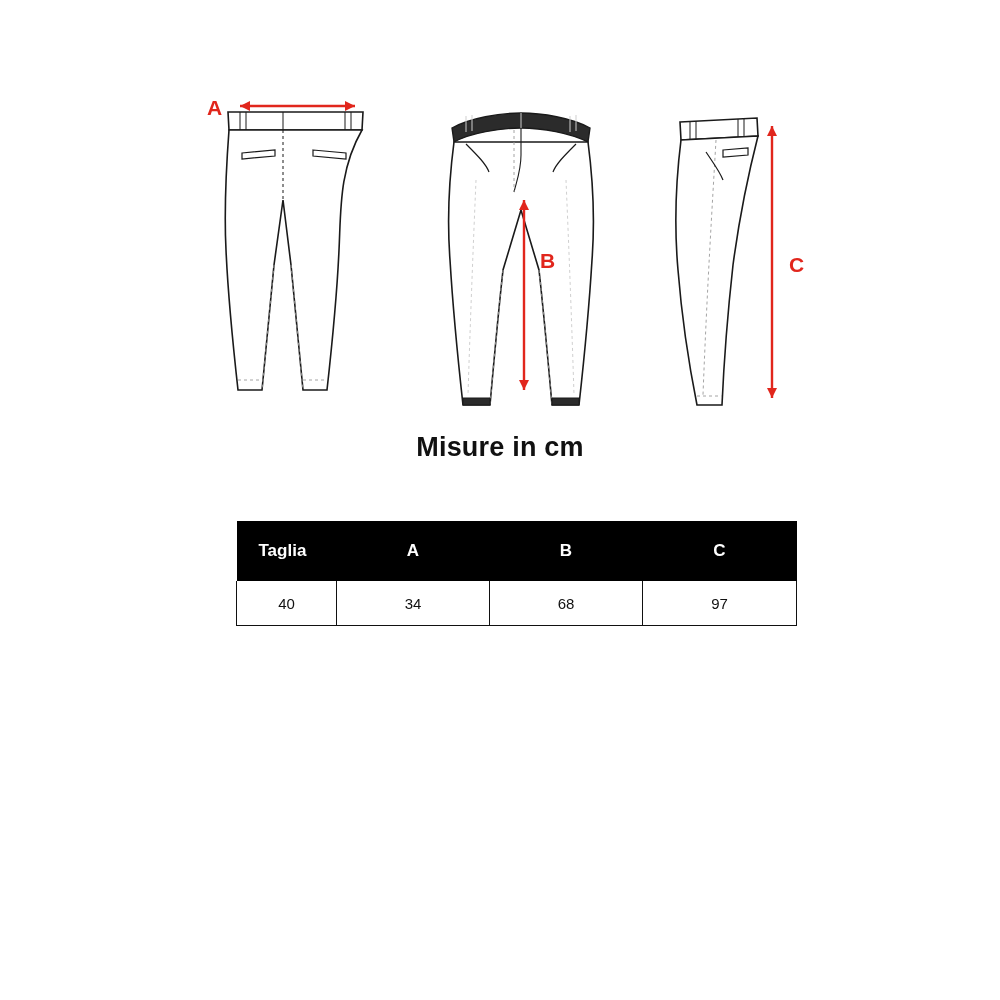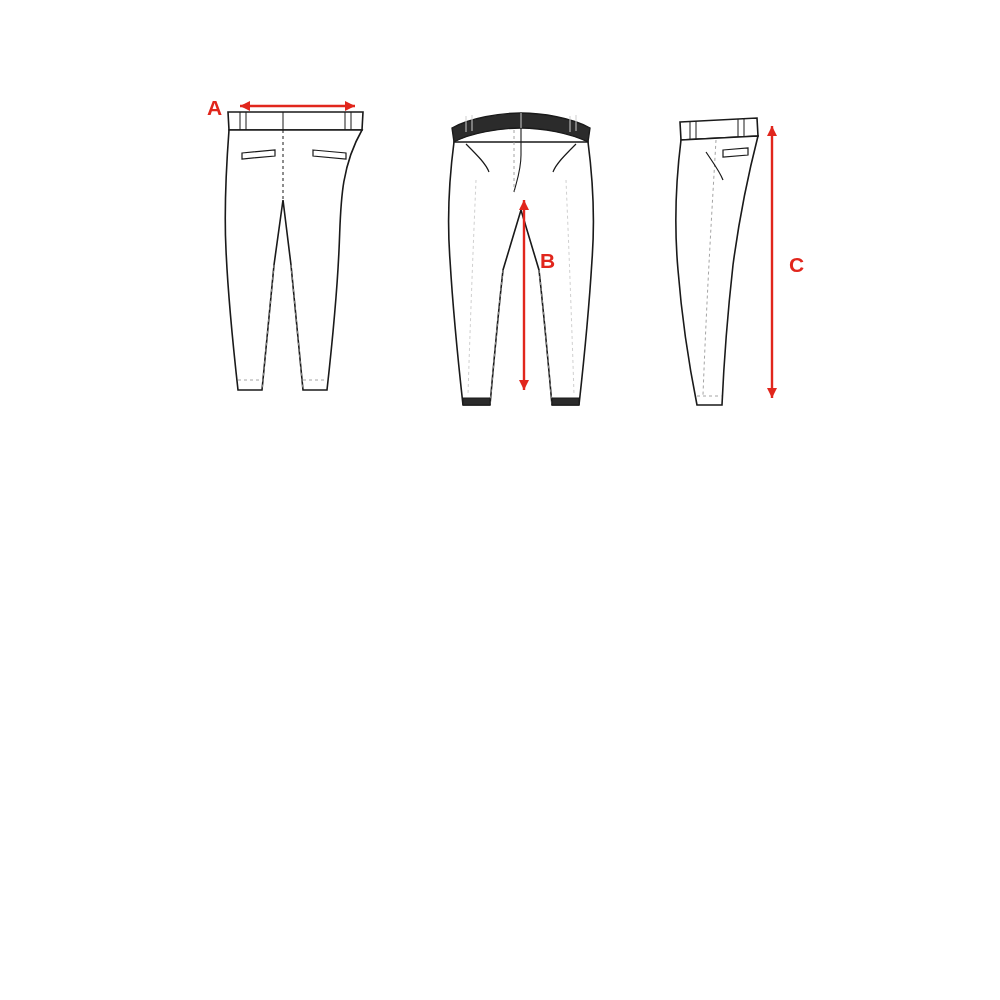--- a/index.html
+++ b/index.html
@@ -209,15 +209,42 @@
           <line x1="772" y1="66" x2="772" y2="338" stroke="#e1261c" stroke-width="2.4"></line>
           <path d="M772,66 L767,76 L777,76 Z" fill="#e1261c"></path>
           <path d="M772,338 L767,328 L777,328 Z" fill="#e1261c"></path>
           <text class="lbl" x="789" y="212">C</text>
         </g>
       </g>
 
     </svg>
   </div>
 
-
+  <div class="caption">Misure in cm</div>
+
+  <div class="table-wrap">
+    <table class="size-table">
+      <colgroup>
+        <col class="col-taglia">
+        <col class="col-a">
+        <col class="col-b">
+        <col class="col-c">
+      </colgroup>
+      <thead>
+        <tr>
+          <th class="first-col">Taglia</th>
+          <th>A</th>
+          <th>B</th>
+          <th>C</th>
+        </tr>
+      </thead>
+      <tbody>
+        <tr>
+          <td class="first-col">40</td>
+          <td>34</td>
+          <td>68</td>
+          <td>97</td>
+        </tr>
+      </tbody>
+    </table>
+  </div>
 
 </div>
 
 </body></html>

